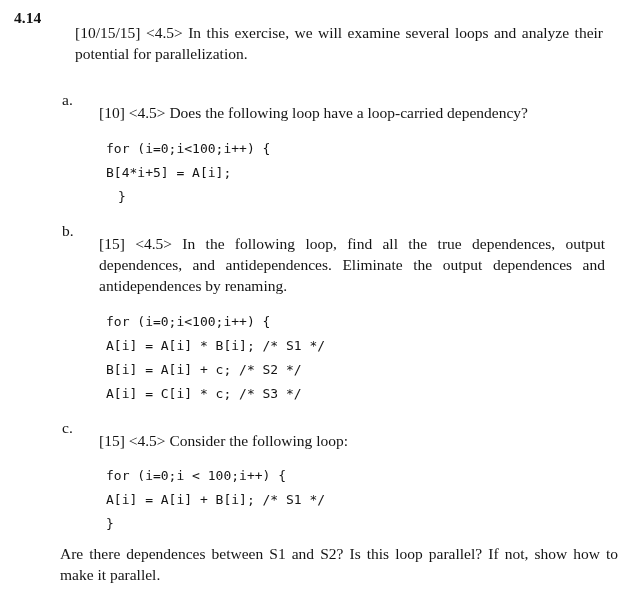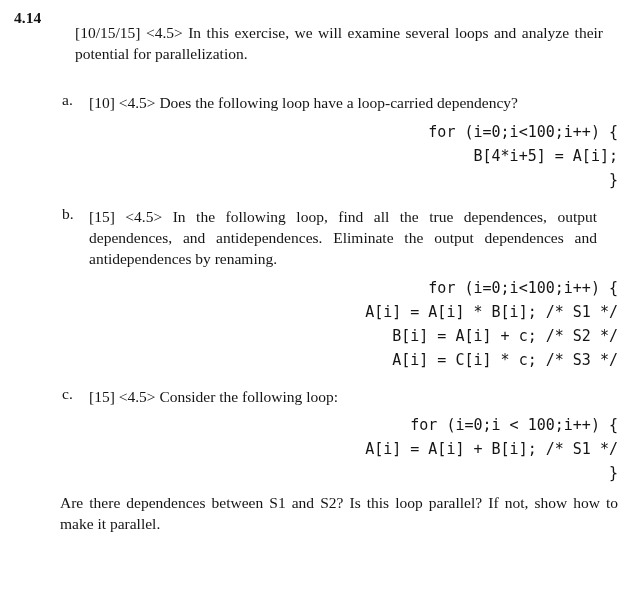--- a/index.html
+++ b/index.html
@@ -41,30 +41,29 @@
   .part-label {
     width: 16px;
     flex-shrink: 0;
     margin-right: 8px;
   }
   .part-body {
     flex: 1;
     min-width: 0;
   }
   .part-prompt {
-    margin: 3px;
+    margin: 13px;
     text-align: justify;
     max-width: 508px;
   }
   .code-block {
     margin: 6px 0 2px 20px;
     font-family: "DejaVu Sans Mono", "Liberation Mono", monospace;
-    font-size: 15px;
+    font-size: 13px;
     line-height: 24px;
-    text-align: right;
   }
   .code-line {
     white-space: pre;
   }
   .code-line.indent {
     margin-left: 12px;
   }
   .closing {
     margin: 6px 0 0 46px;
     text-align: justify;

